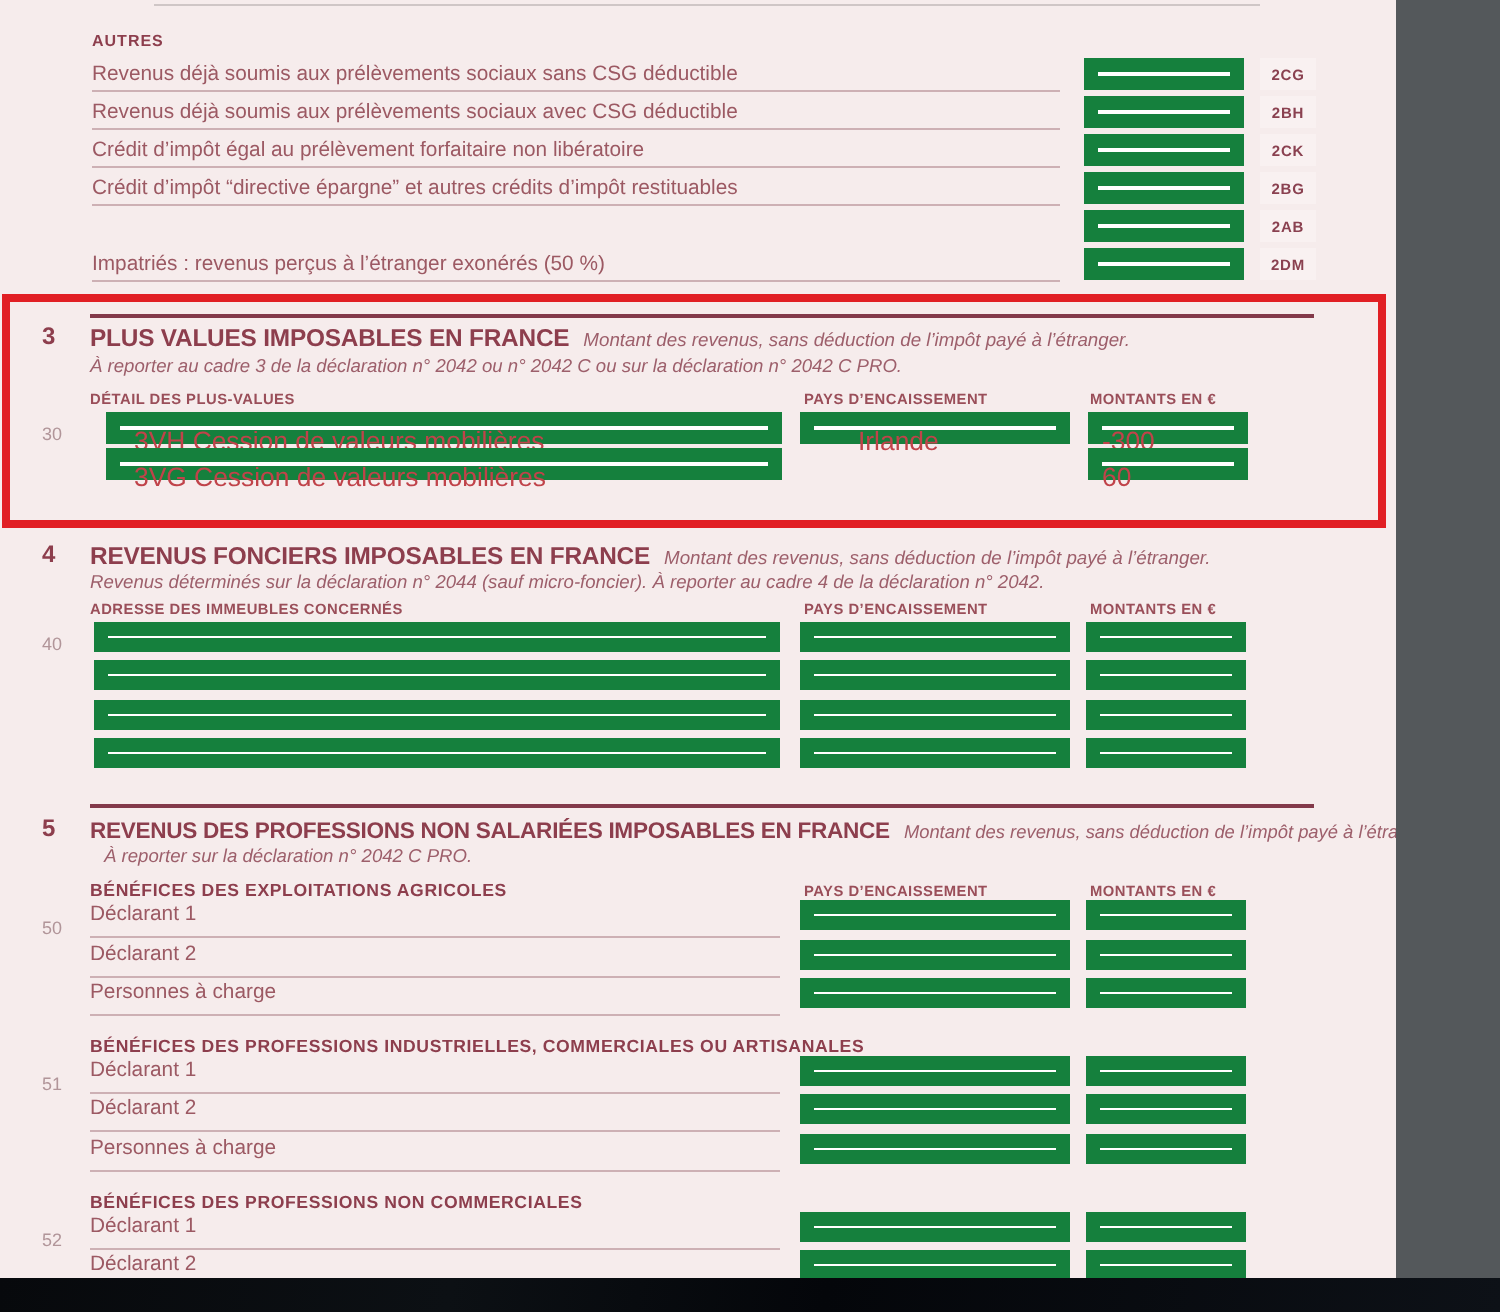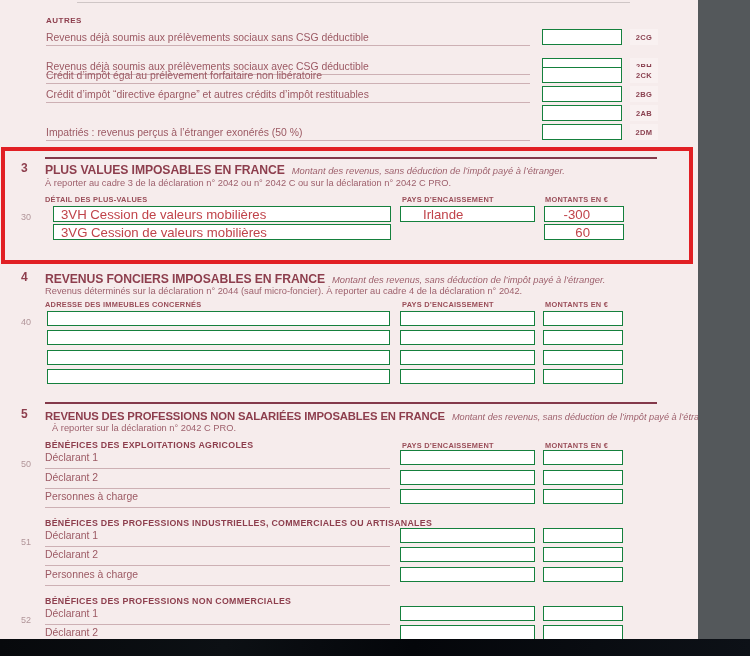--- a/index.html
+++ b/index.html
@@ -14,26 +14,26 @@
              background:linear-gradient(100deg,#07090c 0%,#0c1014 30%,#04060a 55%,#0d1117 100%);z-index:50;}
   .top-remnant{position:absolute;left:77px;top:2px;width:553px;height:1px;background:#cfc6c6;}
 
   
   .h-small{font-size:7.4px;font-weight:bold;color:#9a4e59;letter-spacing:.25px;}
   .label-txt{font-size:10.4px;color:#9c5963;}
   .num-big{font-size:12px;font-weight:bold;color:#8d3e4d;}
   .num-sub{font-size:9px;color:#b19599;margin-top:18px;}
   .sec-title{font-size:12.2px;font-weight:bold;color:#8d3e4d;letter-spacing:-0.1px;}
   .sec-sub{font-size:9.4px;font-style:italic;color:#9d5f6b;margin-left:7px;font-weight:normal;}
-  .sec-note{font-size:9.3px;color:#9d5f6b;text-align:right;}
+  .sec-note{font-size:9.3px;font-style:italic;color:#9d5f6b;text-align:right;}
   .grp-title{font-size:8.8px;font-weight:bold;color:#8d3e4d;letter-spacing:.3px;}
   .rule{position:absolute;height:2px;background:#83394a;}
 
   
-  .ibox{background:#ffffff;border:1px solid #15803d;box-sizing:border-box;}
+  .ibox{background:#ffffff;border:7px solid #15803d;box-sizing:border-box;}
   .val{font-size:13.2px;color:#c0434a;line-height:15px;white-space:nowrap;}
 
   
   .autres-head{position:absolute;left:46px;top:16px;font-size:8px;font-weight:bold;color:#8d3e4d;letter-spacing:.5px;}
   .a-row{position:absolute;left:46px;width:612px;height:18px;}
   .a-row .a-label{position:absolute;left:0;bottom:0;width:484px;border-bottom:1px solid #cdb0b4;padding-bottom:2px;}
   .a-row .a-box{position:absolute;left:496px;bottom:1px;width:80px;height:16px;}
   .a-row .a-code{position:absolute;left:584px;bottom:1px;width:28px;height:16px;background:#f9f1f1;
                  font-size:7.5px;font-weight:bold;color:#8a4150;display:flex;align-items:center;justify-content:center;letter-spacing:.4px;}
 
@@ -43,21 +43,21 @@
   .s3-num{position:absolute;left:16px;top:10px;}
   .s3-title{position:absolute;left:40px;top:9px;white-space:nowrap;}
   .s3-note{position:absolute;left:40px;top:27px;}
   .s3-l30{position:absolute;left:16px;top:43px;}
   .s3-detailhdr{position:absolute;left:40px;top:44px;}
   .s3-payshdr{position:absolute;left:397px;top:44px;}
   .s3-monthdr{position:absolute;left:540px;top:44px;}
   .s3-row{position:absolute;left:0;width:684px;height:16px;}
   .s3-row .d{position:absolute;left:48px;width:338px;height:16px;padding-left:7px;}
   .s3-row .p{position:absolute;left:395px;width:135px;height:16px;padding-left:22px;}
-  .s3-row .m{position:absolute;left:539px;width:80px;height:16px;text-align:right;padding-right:33px;box-sizing:border-box;}
+  .s3-row .m{position:absolute;left:539px;width:80px;height:16px;padding-right:33px;box-sizing:border-box;}
 
   
   .s4-num{position:absolute;left:21px;top:270px;}
   .s4-title{position:absolute;left:45px;top:269px;white-space:nowrap;}
   .s4-note{position:absolute;left:45px;top:286px;}
   .s4-l40{position:absolute;left:21px;top:299px;}
   .s4-addrhdr{position:absolute;left:45px;top:300px;}
   .s4-payshdr{position:absolute;left:402px;top:300px;}
   .s4-monthdr{position:absolute;left:545px;top:300px;}
   .s4-row{position:absolute;left:47px;width:576px;height:15px;}
@@ -88,21 +88,21 @@
   <div class="page">
     <div class="top-remnant"></div>
 
     <div class="autres-head">AUTRES</div>
 
     <div class="a-row" style="top:28px">
       <div class="a-label label-txt">Revenus déjà soumis aux prélèvements sociaux sans CSG déductible</div>
       <div class="a-box ibox"></div>
       <div class="a-code">2CG</div>
     </div>
-    <div class="a-row" style="top:57px">
+    <div class="a-row" style="top:47px">
       <div class="a-label label-txt">Revenus déjà soumis aux prélèvements sociaux avec CSG déductible</div>
       <div class="a-box ibox"></div>
       <div class="a-code">2BH</div>
     </div>
     <div class="a-row" style="top:66px">
       <div class="a-label label-txt">Crédit d’impôt égal au prélèvement forfaitaire non libératoire</div>
       <div class="a-box ibox"></div>
       <div class="a-code">2CK</div>
     </div>
     <div class="a-row" style="top:85px">

